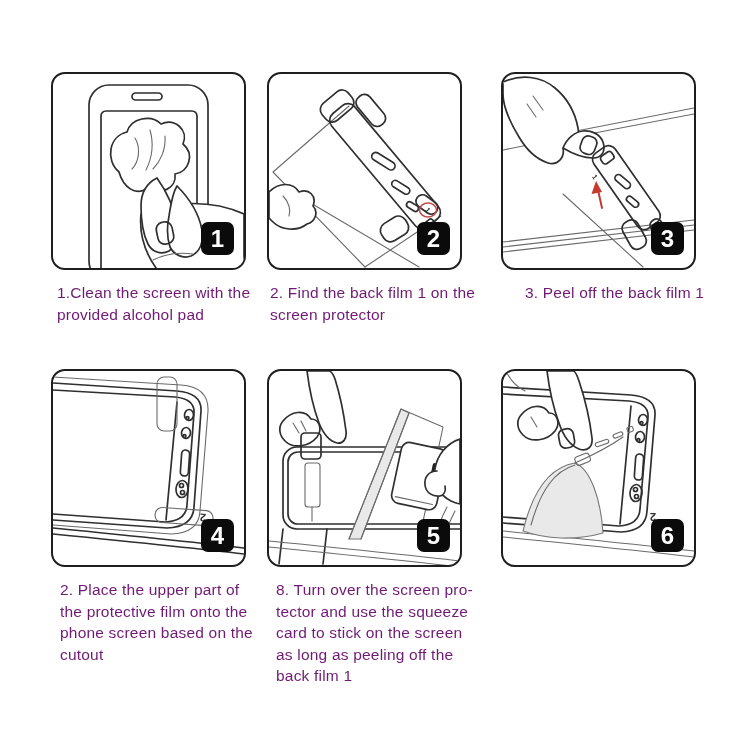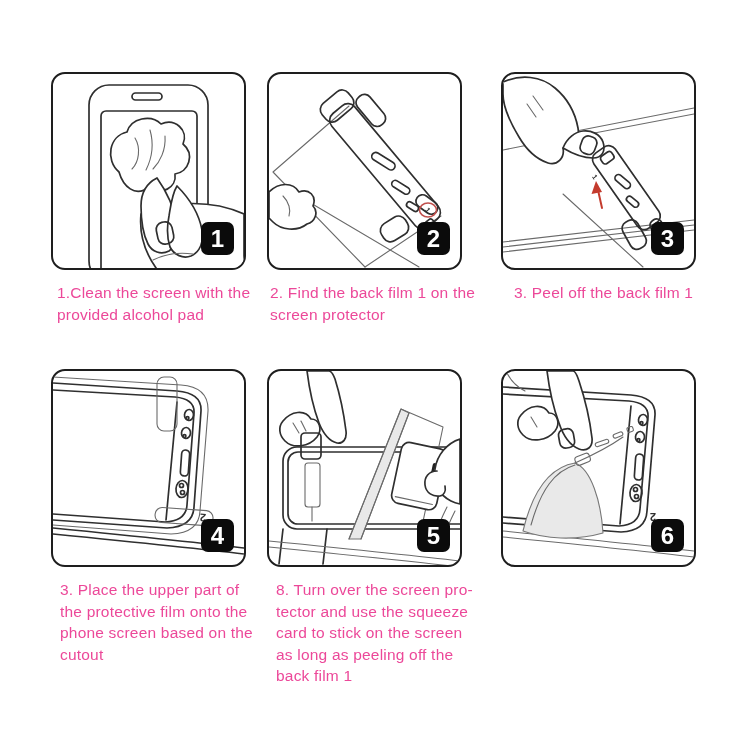--- a/index.html
+++ b/index.html
@@ -14,27 +14,27 @@
     box-sizing:border-box;
   }
   .frame svg{position:absolute;left:0;top:0;}
   .badge{
     position:absolute;right:10px;bottom:13px;width:33px;height:33px;
     background:#0b0b0b;border-radius:7px;color:#fff;
     display:flex;align-items:center;justify-content:center;
     font-size:24px;font-weight:bold;line-height:1;
   }
   .caption{
-    margin:12px 0 0 0;color:#ec4899;font-size:15.5px;line-height:21.5px;
+    margin:12px 0 0 0;color:#701a75;font-size:15.5px;line-height:21.5px;
     letter-spacing:.2px;white-space:pre-line;font-weight:500;
   }
   
   #s1{left:51px;top:72px}  #s2{left:267px;top:72px}  #s3{left:501px;top:72px}
   #s4{left:51px;top:369px} #s5{left:267px;top:369px} #s6{left:501px;top:369px}
-  #s1 .caption{margin-left:6px} #s2 .caption{margin-left:3px} #s3 .caption{margin-left:13px}
+  #s1 .caption{margin-left:6px} #s2 .caption{margin-left:3px} #s3 .caption{margin-left:24px}
   #s4 .caption{margin-left:9px} #s5 .caption{margin-left:9px} #s6 .caption{margin-left:18px}
   
   .ln{fill:none;stroke:#2f2f2f;stroke-width:1.7;stroke-linecap:round;stroke-linejoin:round;}
   .tn{fill:none;stroke:#6a6a6a;stroke-width:1.1;stroke-linecap:round;stroke-linejoin:round;}
   .wf{fill:#ffffff;stroke:#2f2f2f;stroke-width:1.7;stroke-linecap:round;stroke-linejoin:round;}
   .gf{fill:#e9e9e9;stroke:#777;stroke-width:1.1;stroke-linejoin:round;}
   .rd{fill:none;stroke:#c0504d;stroke-width:1.6;}
   .ra{fill:#c43b2d;stroke:none;}
   .rl{stroke:#c43b2d;stroke-width:2;stroke-linecap:round;}
   .lbl{fill:#2f2f2f;font-family:"Liberation Sans",sans-serif;font-weight:bold;}
@@ -169,21 +169,21 @@
         <path class="ln" d="M0,157 C60,163 140,171 191,177"></path>
         <path class="ln" d="M0,163 C60,169 140,177 191,183"></path>
       </g>
       <g transform="rotate(4 130 146)">
         <rect class="tn" x="102" y="138" width="58" height="15" rx="7"></rect>
         <text class="lbl" font-size="11" transform="translate(150,145.5) rotate(180)" text-anchor="middle" x="0" y="4">2</text>
       </g>
     </svg>
     <div class="badge">4</div>
   </div>
-  <p class="caption">3. Place the upper part of
+  <p class="caption">2. Place the upper part of
 the protective film onto the
 phone screen based on the
 cutout</p>
 </div>
 
 <div class="step" id="s5">
   <div class="frame">
     <svg width="191" height="194" viewBox="0 0 191 194">
       <g>
         <rect class="ln" x="14" y="76" width="200" height="82" rx="14"></rect>

